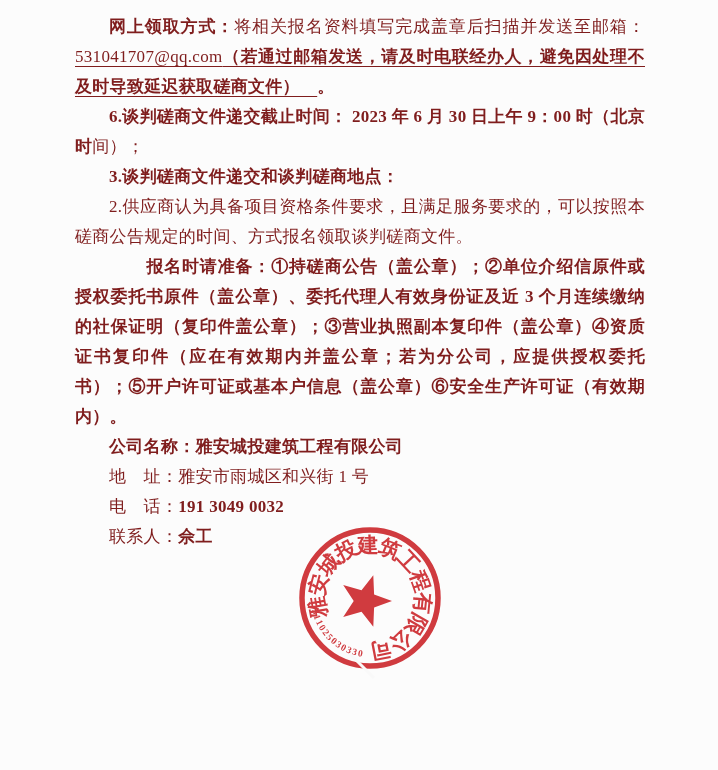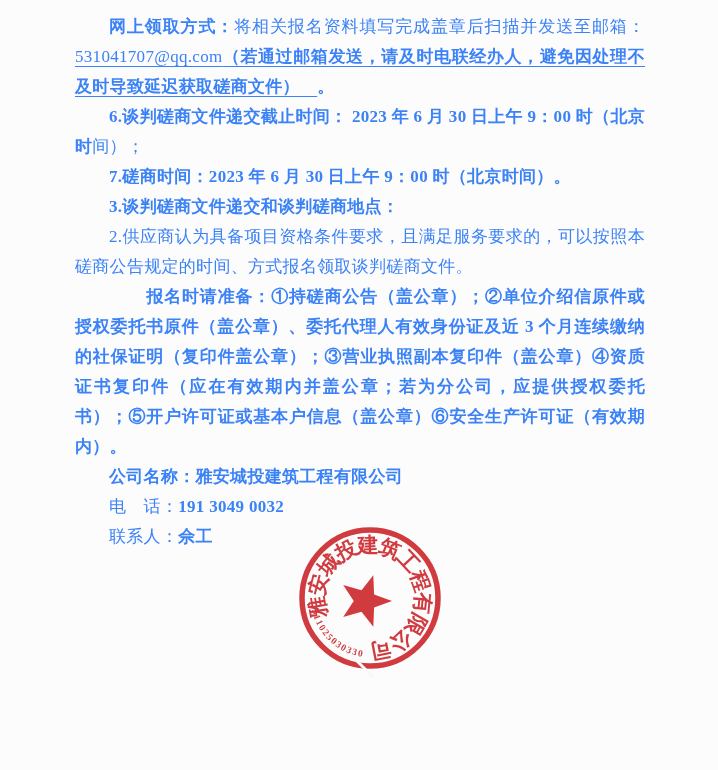--- a/index.html
+++ b/index.html
@@ -8,21 +8,21 @@
     width: 718px;
     height: 770px;
     background: #fcfcfc;
     overflow: hidden;
   }
   .page {
     position: relative;
     width: 718px;
     height: 770px;
     font-family: "Liberation Serif", "DejaVu Serif", serif;
-    color: #3b82f6;
+    color: #7f1d1d;
     background: #fcfcfc;
   }
   .doc-body {
     position: absolute;
     left: 75px;
     top: 12px;
     width: 570px;
   }
   .doc-body p {
     margin: 0;
@@ -61,25 +61,25 @@
   }
 </style>
 </head>
 <body>
 
 <div class="page">
 
   <div class="doc-body">
       <p class="indent2"><span class="seg-bold">网上领取方式：</span><span>将相关报名资料填写完成盖章后扫描并发送至邮箱：</span><span class="seg-underline seg-latin">531041707@qq.com</span><span class="seg-bold seg-underline">（若通过邮箱发送，请及时电联经办人，避免因处理不及时导致延迟获取磋商文件）　</span><span class="seg-bold">。</span></p>
       <p class="indent2"><span class="seg-bold">6.谈判磋商文件递交截止时间：</span><span class="seg-bold"> 2023 年 6 月 30 日上午 9：00 时（北京时</span><span>间）；</span></p>
-      <p class="indent2"><span class="seg-bold">7.磋商时间：2023 年 6 月 30 日上午 9：00 时（北京时间）。</span></p>
       <p class="indent2"><span class="seg-bold">3.谈判磋商文件递交和谈判磋商地点：</span></p>
       <p class="indent2"><span>2.供应商认为具备项目资格条件要求，且满足服务要求的，可以按照本磋商公告规定的时间、方式报名领取谈判磋商文件。</span></p>
       <p class="indent4"><span class="seg-bold">报名时请准备：①持磋商公告（盖公章）；②单位介绍信原件或授权委托书原件（盖公章）、委托代理人有效身份证及近 3 个月连续缴纳的社保证明（复印件盖公章）；③营业执照副本复印件（盖公章）④资质证书复印件（应在有效期内并盖公章；若为分公司，应提供授权委托书）；⑤开户许可证或基本户信息（盖公章）⑥安全生产许可证（有效期内）。</span></p>
       <p class="indent2"><span class="seg-bold">公司名称：雅安城投建筑工程有限公司</span></p>
+      <p class="indent2"><span>地　址：雅安市雨城区和兴街 1 号</span></p>
       <p class="indent2"><span>电　话：</span><span class="seg-bold seg-latin">191 3049 0032</span></p>
       <p class="indent2"><span>联系人：</span><span class="seg-bold">佘工</span></p>
     </div>
 
   <div class="seal-wrap">
     <svg viewBox="-100 -100 200 200" xmlns="http://www.w3.org/2000/svg">
       <g>
         <circle cx="0" cy="0" r="68" fill="none" stroke-width="5.5" stroke="#cf2a2f"></circle>
         <polygon points="3.3,-22.7 4.1,-3.6 22,3 4.1,9.6 3.3,28.7 -8.5,13.8 -26.8,18.9 -16.3,3 -26.8,-12.9 -8.5,-7.8" fill="#cf2a2f"></polygon>
         <g>

